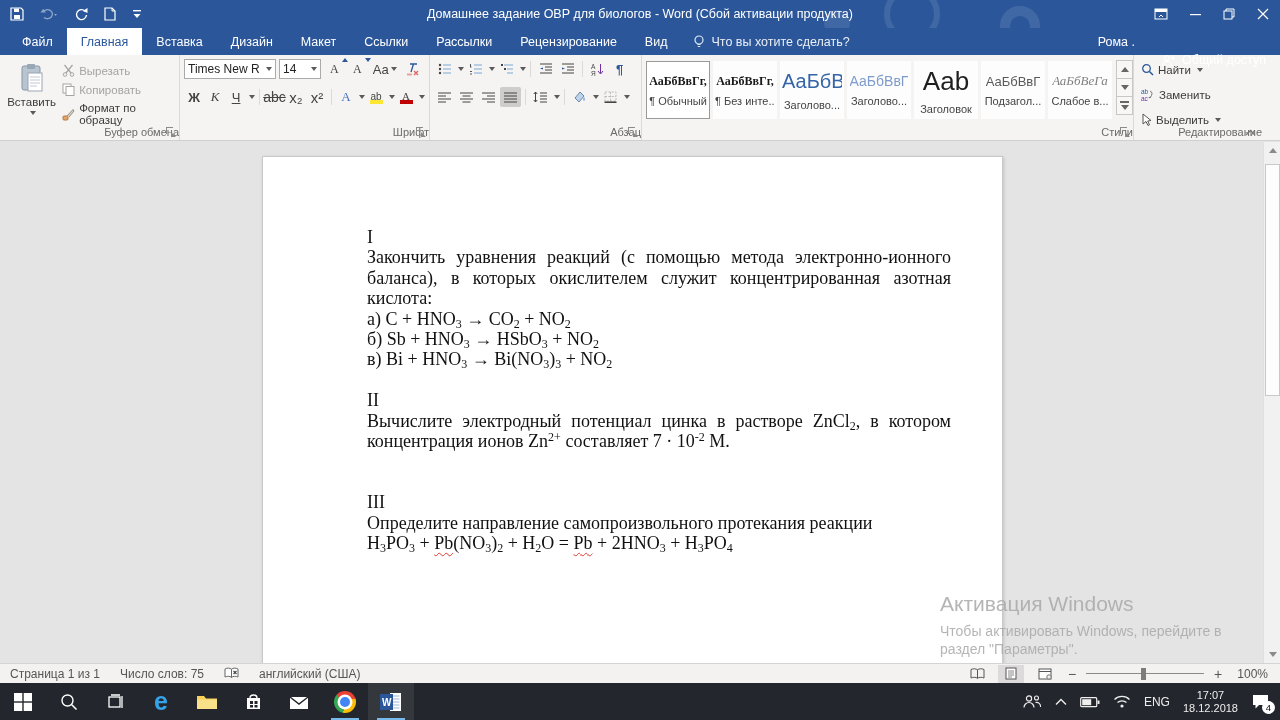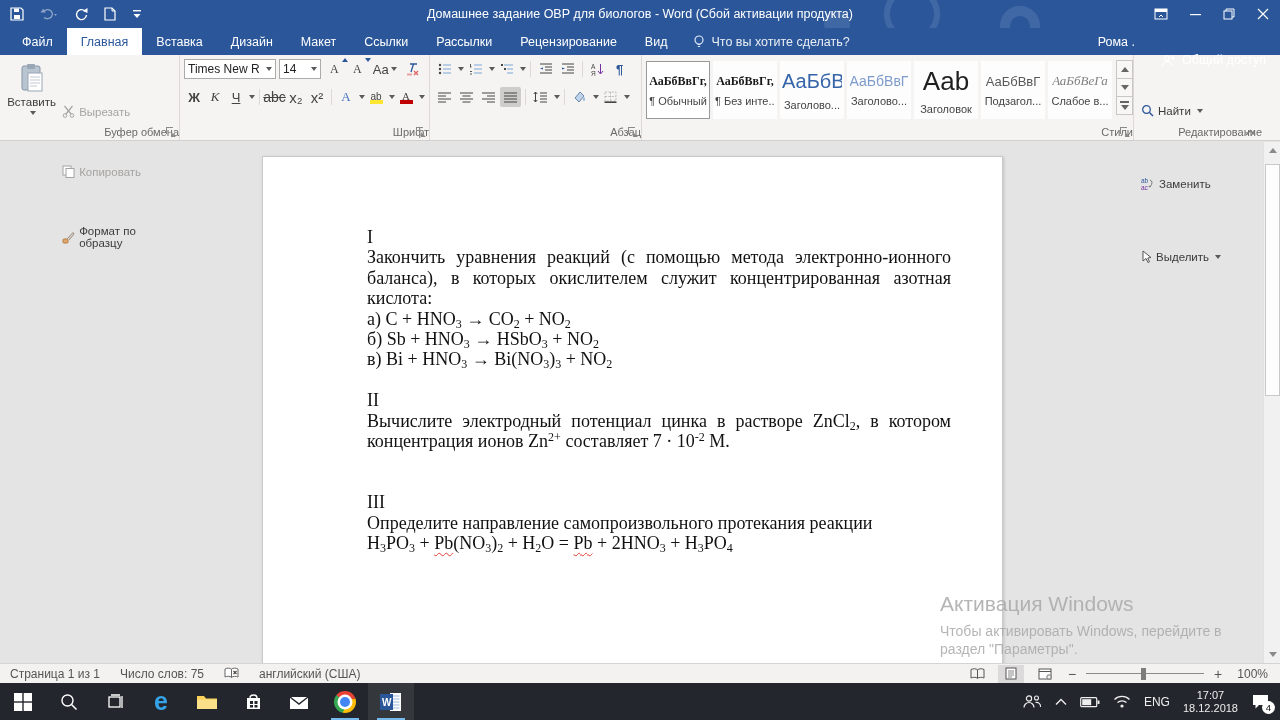--- a/index.html
+++ b/index.html
@@ -31,21 +31,21 @@
   .share-btn { display:flex; align-items:center; gap:6px; color:#fff; font-size:12.5px; padding:0 14px; background:rgba(255,255,255,.14);margin-top:32px; }
 
   
   .ribbon { position:absolute; top:55px; left:0; width:1280px; height:86px; background:#f5f4f2; border-bottom:1px solid #d2d0ce; z-index:28; display:flex; }
   .rgroup { position:relative; height:100%; border-right:1px solid #ddd9d6; padding:4px 4px 18px 4px; }
   .rgroup-label { position:absolute; bottom:2px; left:4px; right:0; text-align:right; font-size:11px; color:#6a6a6a; }
   .launcher { position:absolute; bottom:3px; right:3px; width:10px; height:10px; }
   .launcher::before { content:""; position:absolute; left:0; top:0; width:6px; height:6px; border-left:1px solid #8a8a8a; border-top:1px solid #8a8a8a; }
   .launcher::after { content:""; position:absolute; right:0; bottom:0; width:0; height:0; border-left:5px solid #8a8a8a; border-top:5px solid transparent; }
   .caret { display:inline-block; width:0; height:0; border-left:3.5px solid transparent; border-right:3.5px solid transparent; border-top:4px solid #5a5a5a; vertical-align:middle; margin-left:2px; }
-  .rbtn { display:flex; align-items:center; gap:4px; font-size:11.5px; color:#3b3b3b; padding:1px 3px; border-radius:2px;margin-top:41px; }
+  .rbtn { display:flex; align-items:center; gap:4px; font-size:11.5px; color:#3b3b3b; padding:1px 3px; border-radius:2px; }
   .rbtn.disabled { color:#a6a4a2; }
   .rsmall { width:21px; height:20px; display:flex; align-items:center; justify-content:center; font-size:13px; color:#444; border-radius:2px; }
   .rsmall.selected { background:#cfcdcb; }
   .vdiv { width:1px; background:#ddd9d6; margin:2px 3px; align-self:stretch; }
 
   
   .g-clip { width:180px; display:flex; }
   .paste-big { width:60px; display:flex; flex-direction:column; align-items:center; justify-content:flex-start; padding-top:4px; gap:3px; font-size:11.5px; color:#3b3b3b; }
   .clip-col { display:flex; flex-direction:column; justify-content:flex-start; gap:4px; padding-top:4px; }
 
@@ -86,21 +86,21 @@
   .k-subtle .style-sample { font-size:13px; font-style:italic; font-family:"Liberation Serif",serif; }
   .styles-scroll { width:18px; display:flex; flex-direction:column; margin-left:4px; padding-top:2px; }
   .sbtn { width:17px; height:19px; border:1px solid #c9c7c5; background:#f8f7f6; display:flex; align-items:center; justify-content:center; margin-top:-1px; }
   .triang-up { width:0;height:0;border-left:4px solid transparent;border-right:4px solid transparent;border-bottom:5px solid #666; }
   .triang-dn { width:0;height:0;border-left:4px solid transparent;border-right:4px solid transparent;border-top:5px solid #666; }
   .more-gal { display:flex; flex-direction:column; align-items:center; }
   .more-gal .bar { width:9px; height:1.5px; background:#666; margin-bottom:2px; }
 
   
   .g-edit { width:128px; }
-  .edit-col { display:flex; flex-direction:column; gap:17px; padding-top:3px; }
+  .edit-col { display:flex; flex-direction:column; gap:10px; padding-top:3px; }
   .ribbon-collapse { position:absolute; right:6px; bottom:4px; }
 
   
   .docarea { position:absolute; top:142px; left:0; width:1280px; height:521px; background:#e4e4e4; overflow:hidden; z-index:10; }
   .page { position:absolute; left:262px; top:14px; width:741px; height:620px; background:#fff; border:1px solid #c9c9c9; box-shadow:1px 1px 3px rgba(0,0,0,.15); }
   .doc-text { position:absolute; left:104px; right:51px; top:70px; font-family:"Liberation Serif","DejaVu Serif",serif; font-size:18px; line-height:20.4px; color:#111; }
   .doc-p { margin:0; }
   .doc-p.justify { text-align:justify; }
   .doc-p sub { font-size:12px; vertical-align:-3px; line-height:0; }
   .doc-p sup { font-size:12px; vertical-align:6px; line-height:0; }

